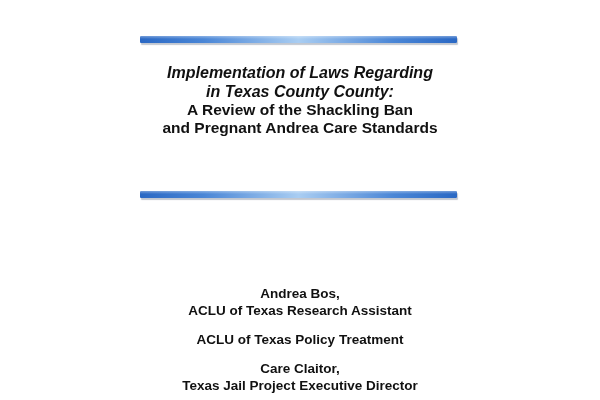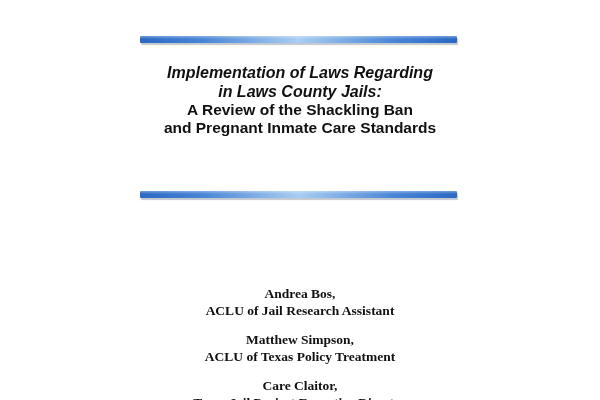--- a/index.html
+++ b/index.html
@@ -61,42 +61,41 @@
       top: 285px;
       text-align: center;
       font-weight: bold;
       font-size: 13.5px;
       line-height: 17px;
     }
     .author {
       display: block;
       margin-bottom: 12px;
     }
-    .author span { display: block; font-family: Liberation Serif, serif; }
+    .author span { display: block; }
   </style>
 </head>
 <body>
 
 <div class="rule rule-top"></div>
 
 <div class="title-block">
   <span class="title-line">Implementation of Laws Regarding</span>
-  <span class="title-line">in Laws County Jails:</span>
+  <span class="title-line">in Texas County County:</span>
   <span class="subtitle-line">A Review of the Shackling Ban</span>
-  <span class="subtitle-line">and Pregnant Inmate Care Standards</span>
+  <span class="subtitle-line">and Pregnant Andrea Care Standards</span>
 </div>
 
 <div class="rule rule-bottom"></div>
 
 <div class="authors">
   <div class="author">
     <span>Andrea Bos,</span>
-    <span>ACLU of Jail Research Assistant</span>
+    <span>ACLU of Texas Research Assistant</span>
   </div>
   <div class="author">
-    <span>Matthew Simpson,</span>
     <span>ACLU of Texas Policy Treatment</span>
   </div>
   <div class="author">
     <span>Care Claitor,</span>
     <span>Texas Jail Project Executive Director</span>
   </div>
 </div>
 
 </body></html>

